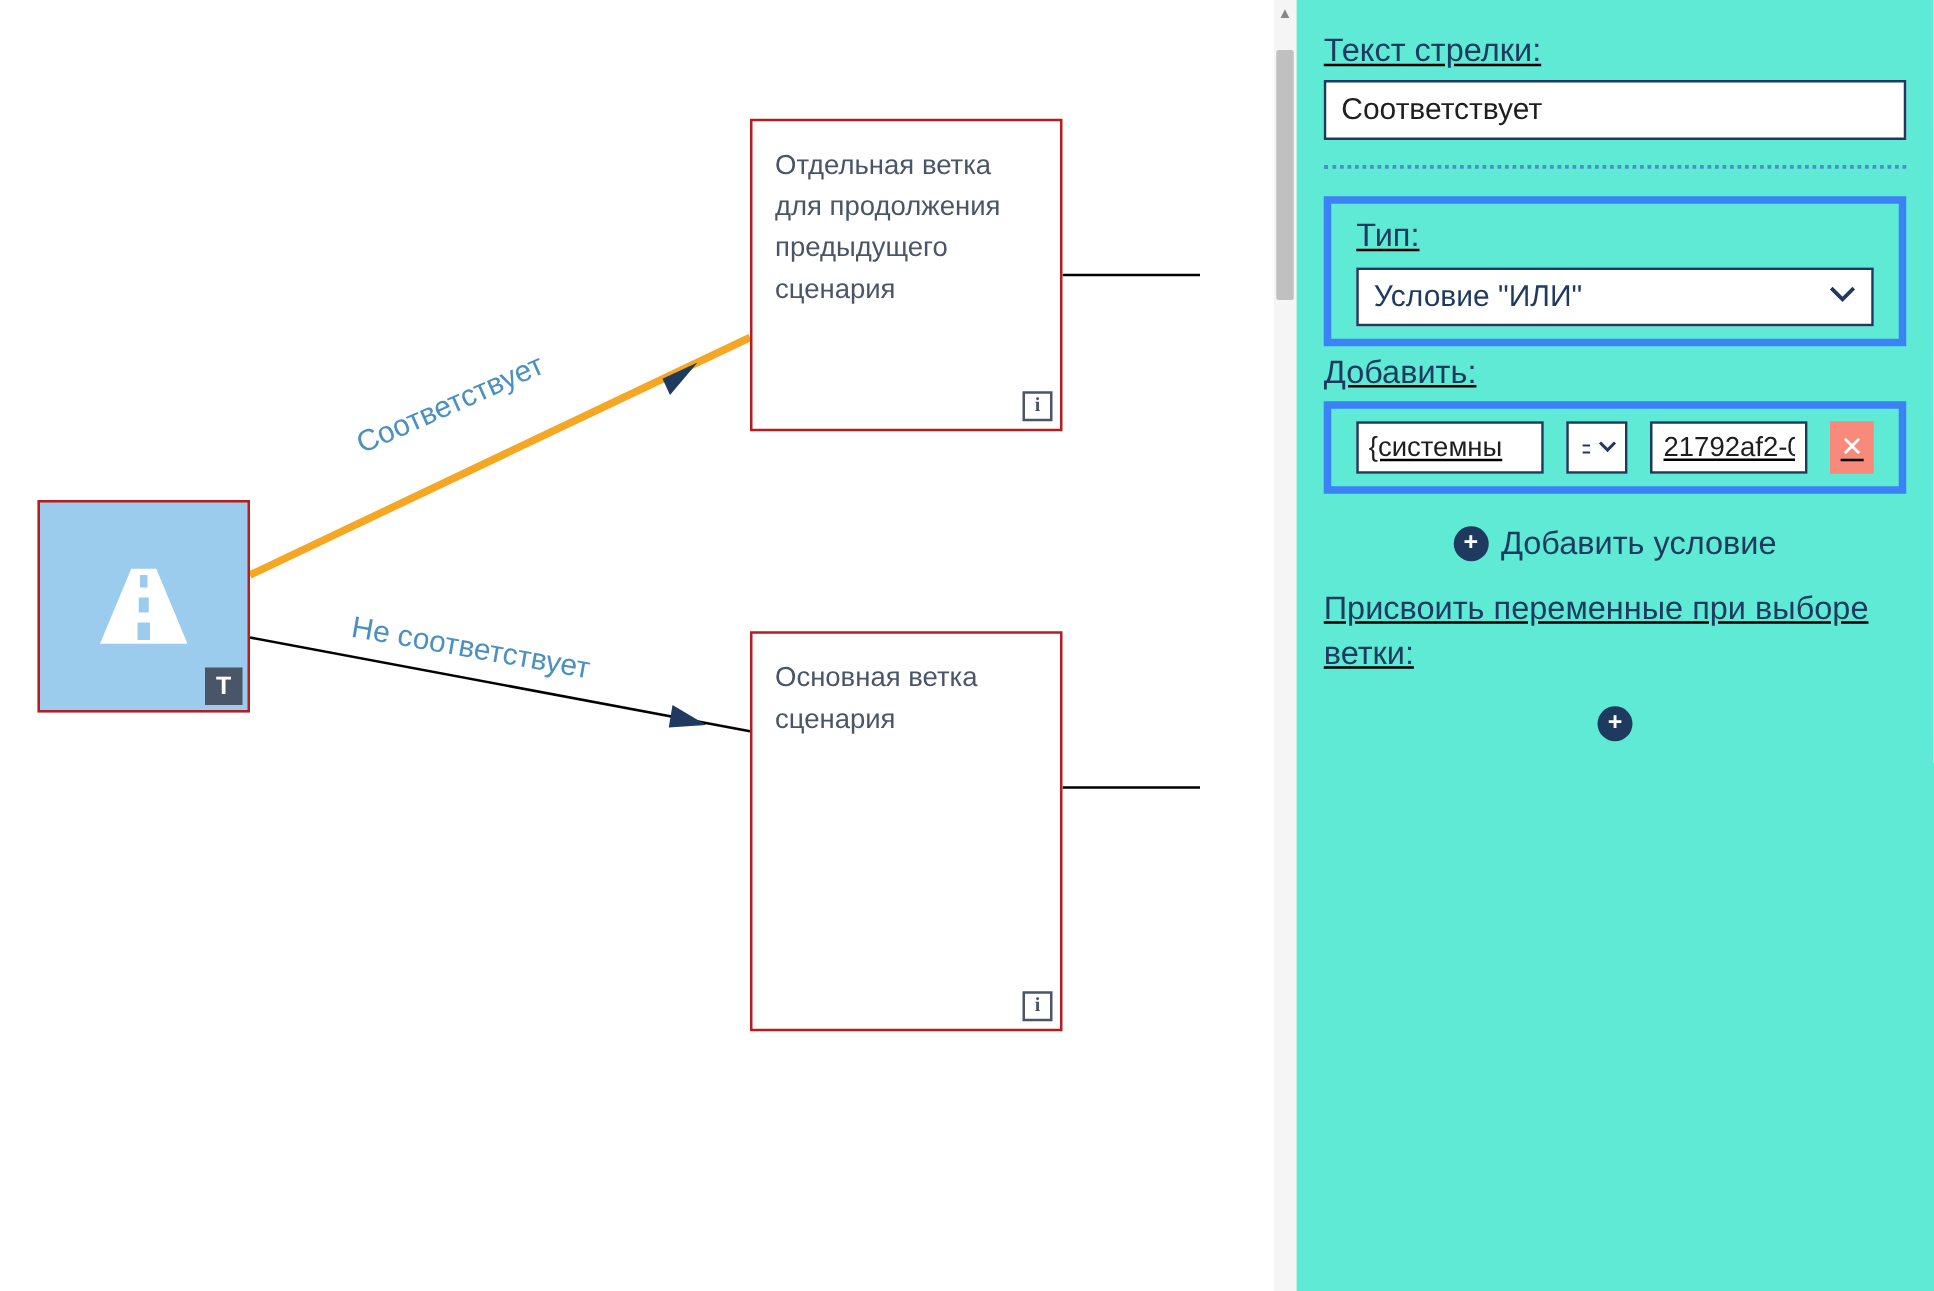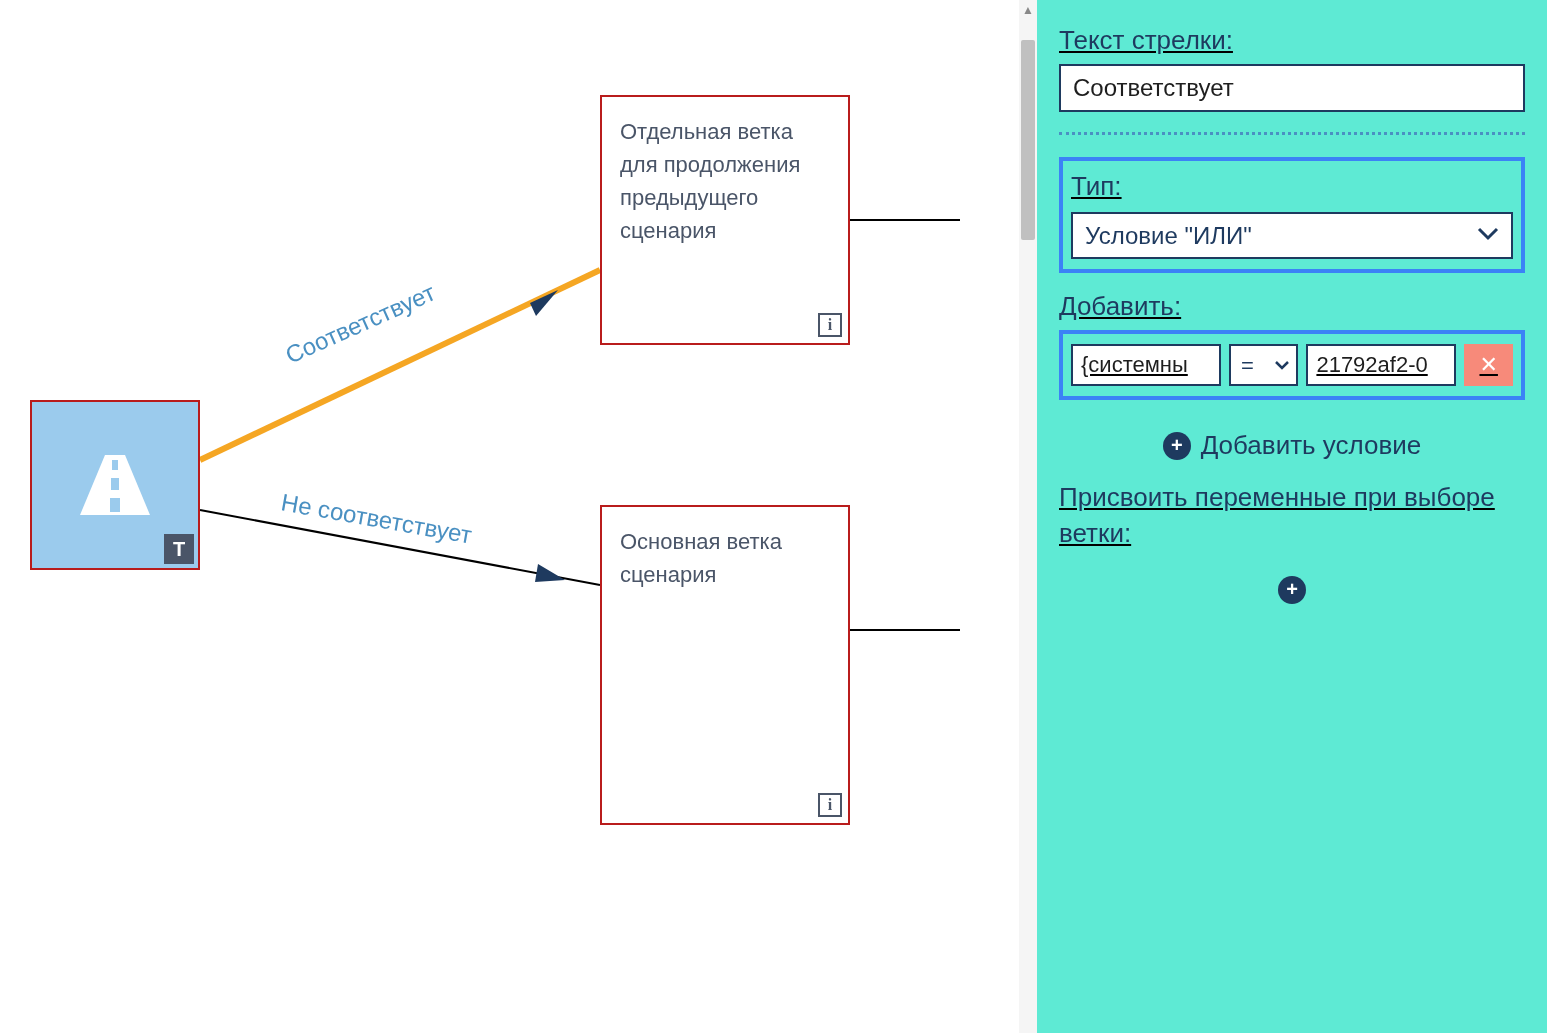--- a/index.html
+++ b/index.html
@@ -62,23 +62,23 @@
       border: 2px solid #1e3a5f;
       background: #fff;
       color: #1e1e1e;
     }
     .dotted-divider {
       border: none;
       border-top: 3px dotted #4a90c2;
       margin: 20px 0 22px 0;
     }
     .highlight-box {
-      border: 4px solid #3b82f6;
-      padding: 10px 8px;
-      margin-bottom: 18px;
+      border: 6px solid #3b82f6;
+      padding: 10px 20px;
+      margin-bottom: 5px;
     }
     .select-wrap {
       position: relative;
       width: 100%;
     }
     .select-input {
       width: 100%;
       padding: 8px 40px 8px 12px;
       font-size: 24px;
       border: 2px solid #1e3a5f;
@@ -90,21 +90,21 @@
     .select-chevron {
       position: absolute;
       right: 14px;
       top: 50%;
       transform: translateY(-50%);
       pointer-events: none;
       color: #1e3a5f;
     }
     .condition-row {
       display: flex;
-      gap: 8px;
+      gap: 18px;
       align-items: stretch;
     }
     .condition-row .cond-input {
       border: 2px solid #1e3a5f;
       background: #fff;
       padding: 6px 8px;
       font-size: 22px;
       color: #1e1e1e;
       overflow: hidden;
       white-space: nowrap;
@@ -115,21 +115,21 @@
       width: 100%;
       height: 100%;
       border: 2px solid #1e3a5f;
       background: #fff;
       font-size: 22px;
       color: #1e3a5f;
       padding: 6px 28px 6px 10px;
       appearance: none;
       cursor: pointer;
     }
-    .cond-right { width: 150px; }
+    .cond-right { width: 126px; }
     .delete-btn {
       width: 56px;
       background: #f78a7a;
       border: none;
       color: #fff;
       font-size: 22px;
       cursor: pointer;
       display: flex;
       align-items: center;
       justify-content: center;

